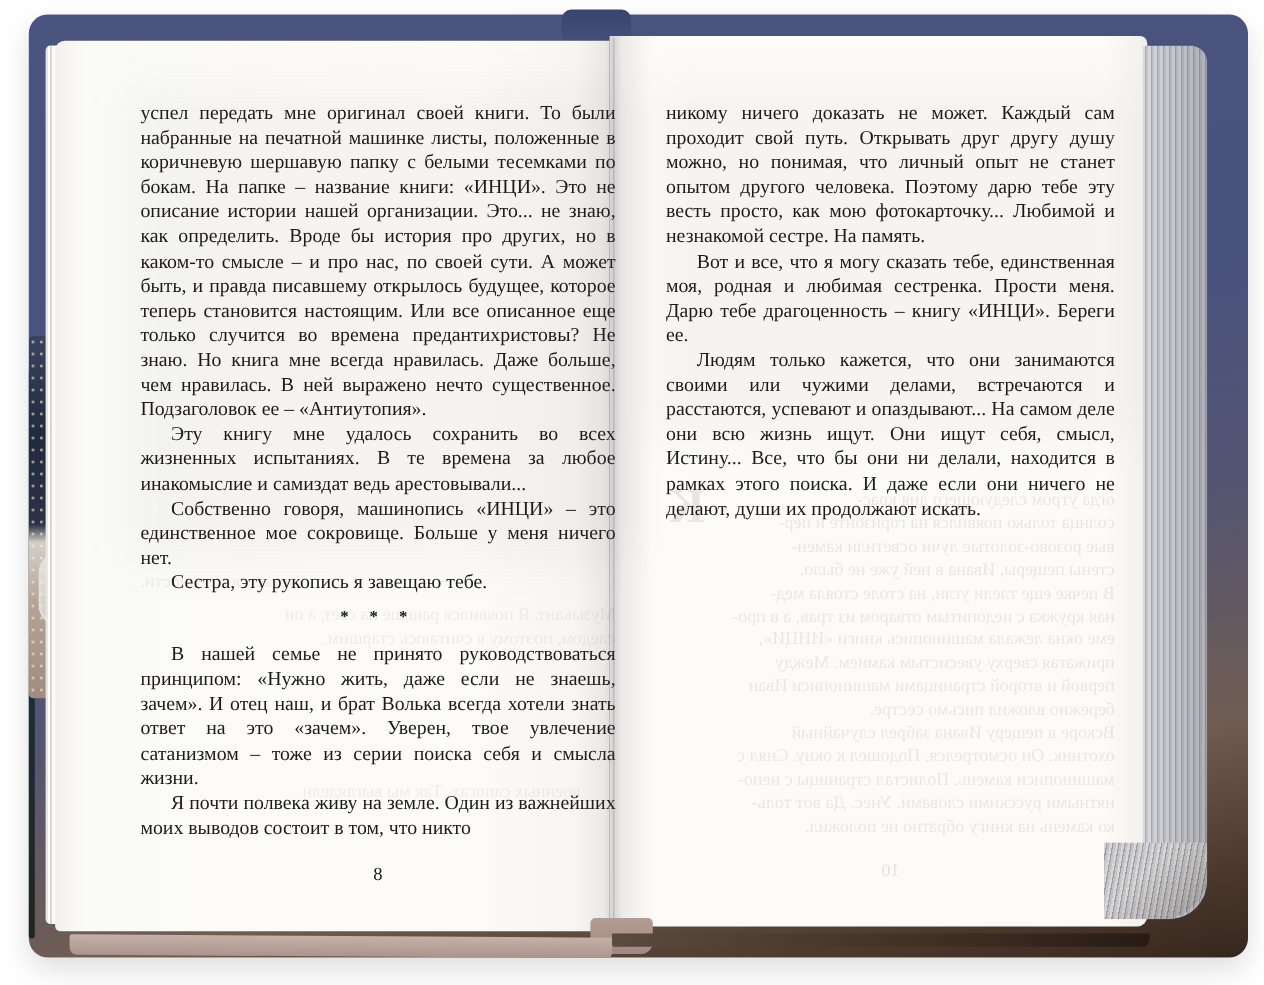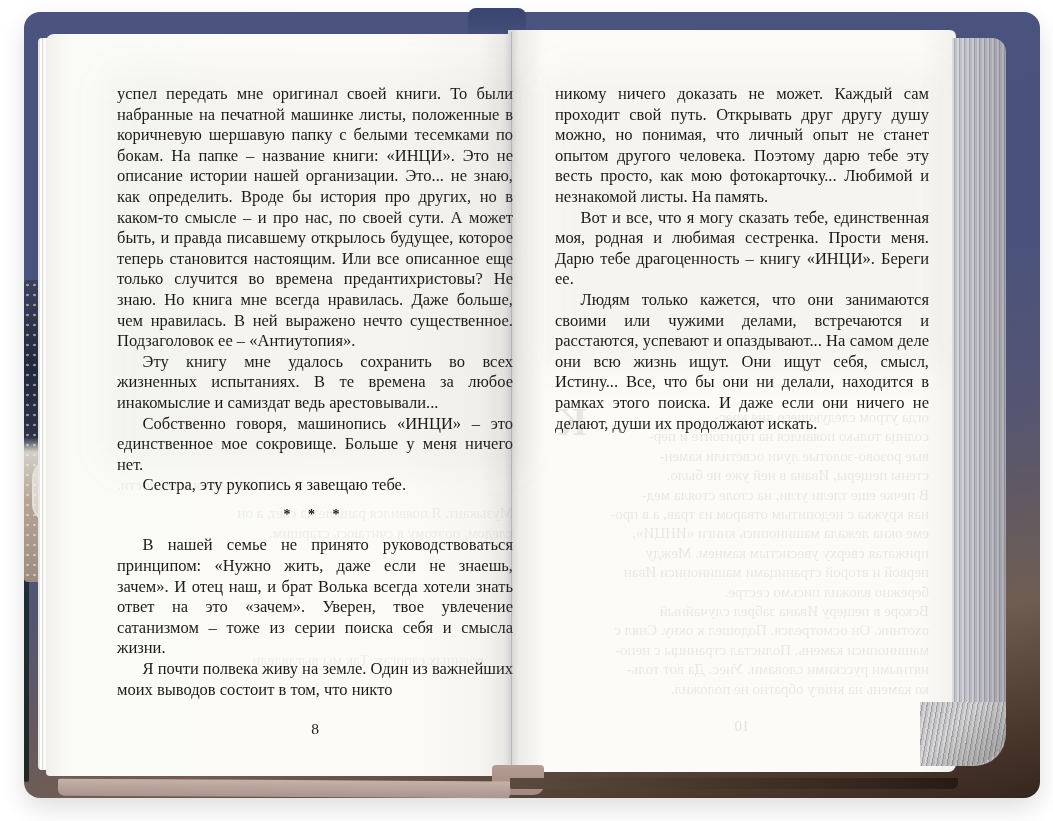--- a/index.html
+++ b/index.html
@@ -179,21 +179,21 @@
       <div>бережно вложил письмо сестре.</div>
       <div>Вскоре в пещеру Ивана забрел случайный</div>
       <div>охотник. Он осмотрелся. Подошел к окну. Снял с</div>
       <div>машинописи камень. Полистал страницы с непо-</div>
       <div>нятными русскими словами. Унес. Да вот толь-</div>
       <div>ко камень на книгу обратно не положил.</div>
     </div>
     <div class="ghost ghost-pagenum">10</div>
 
     <div class="text-col right-col" lang="ru">
-      <p class="cont">никому ничего доказать не может. Каждый сам проходит свой путь. Открывать друг другу душу можно, но понимая, что личный опыт не станет опытом другого человека. Поэтому дарю тебе эту весть просто, как мою фотокарточку... Любимой и незнакомой листы. На память.</p>
+      <p class="cont">никому ничего доказать не может. Каждый сам проходит свой путь. Открывать друг другу душу можно, но понимая, что личный опыт не станет опытом другого человека. Поэтому дарю тебе эту весть просто, как мою фотокарточку... Любимой и незнакомой сестре. На память.</p>
       <p class="ind">Вот и все, что я могу сказать тебе, единственная моя, родная и любимая сестренка. Прости меня. Дарю тебе драгоценность – книгу «ИНЦИ». Береги ее.</p>
       <p class="ind">Людям только кажется, что они занимаются своими или чужими делами, встречаются и расстаются, успевают и опаздывают... На самом деле они всю жизнь ищут. Они ищут себя, смысл, Истину... Все, что бы они ни делали, находится в рамках этого поиска. И даже если они ничего не делают, души их продолжают искать.</p>
     </div>
 
     <div class="gutter"></div>
     <div class="gutter-seam"></div>
     <div class="fore-edge"></div>
     <div class="corner-stack"></div>
     <div class="spine-bottom"></div>
     <div class="bottom-edge-left"></div>

